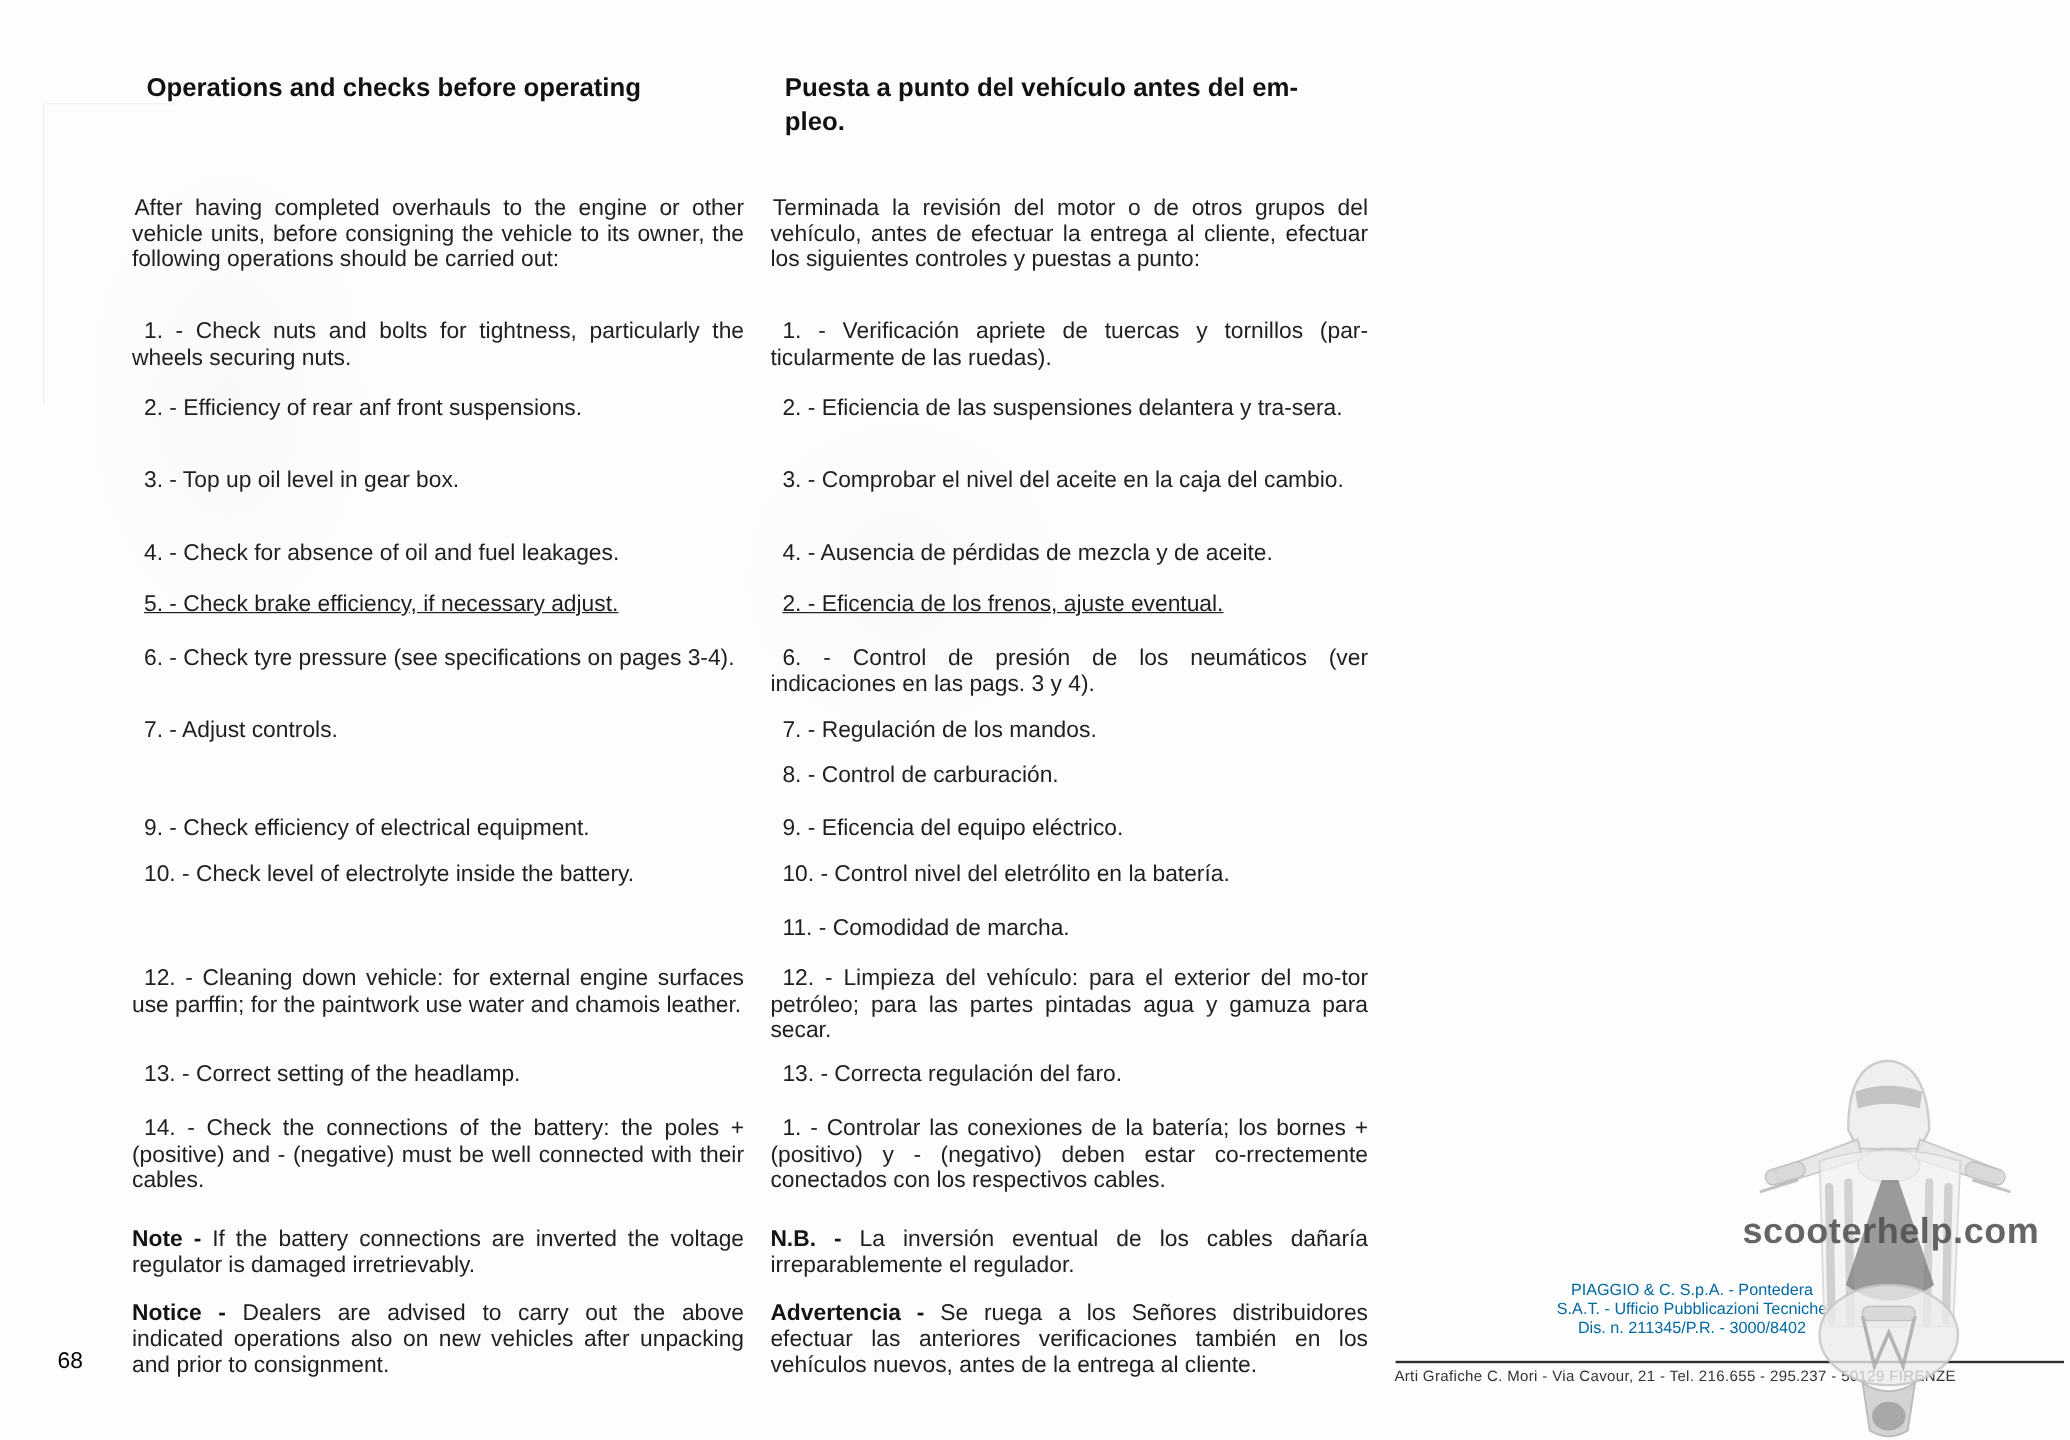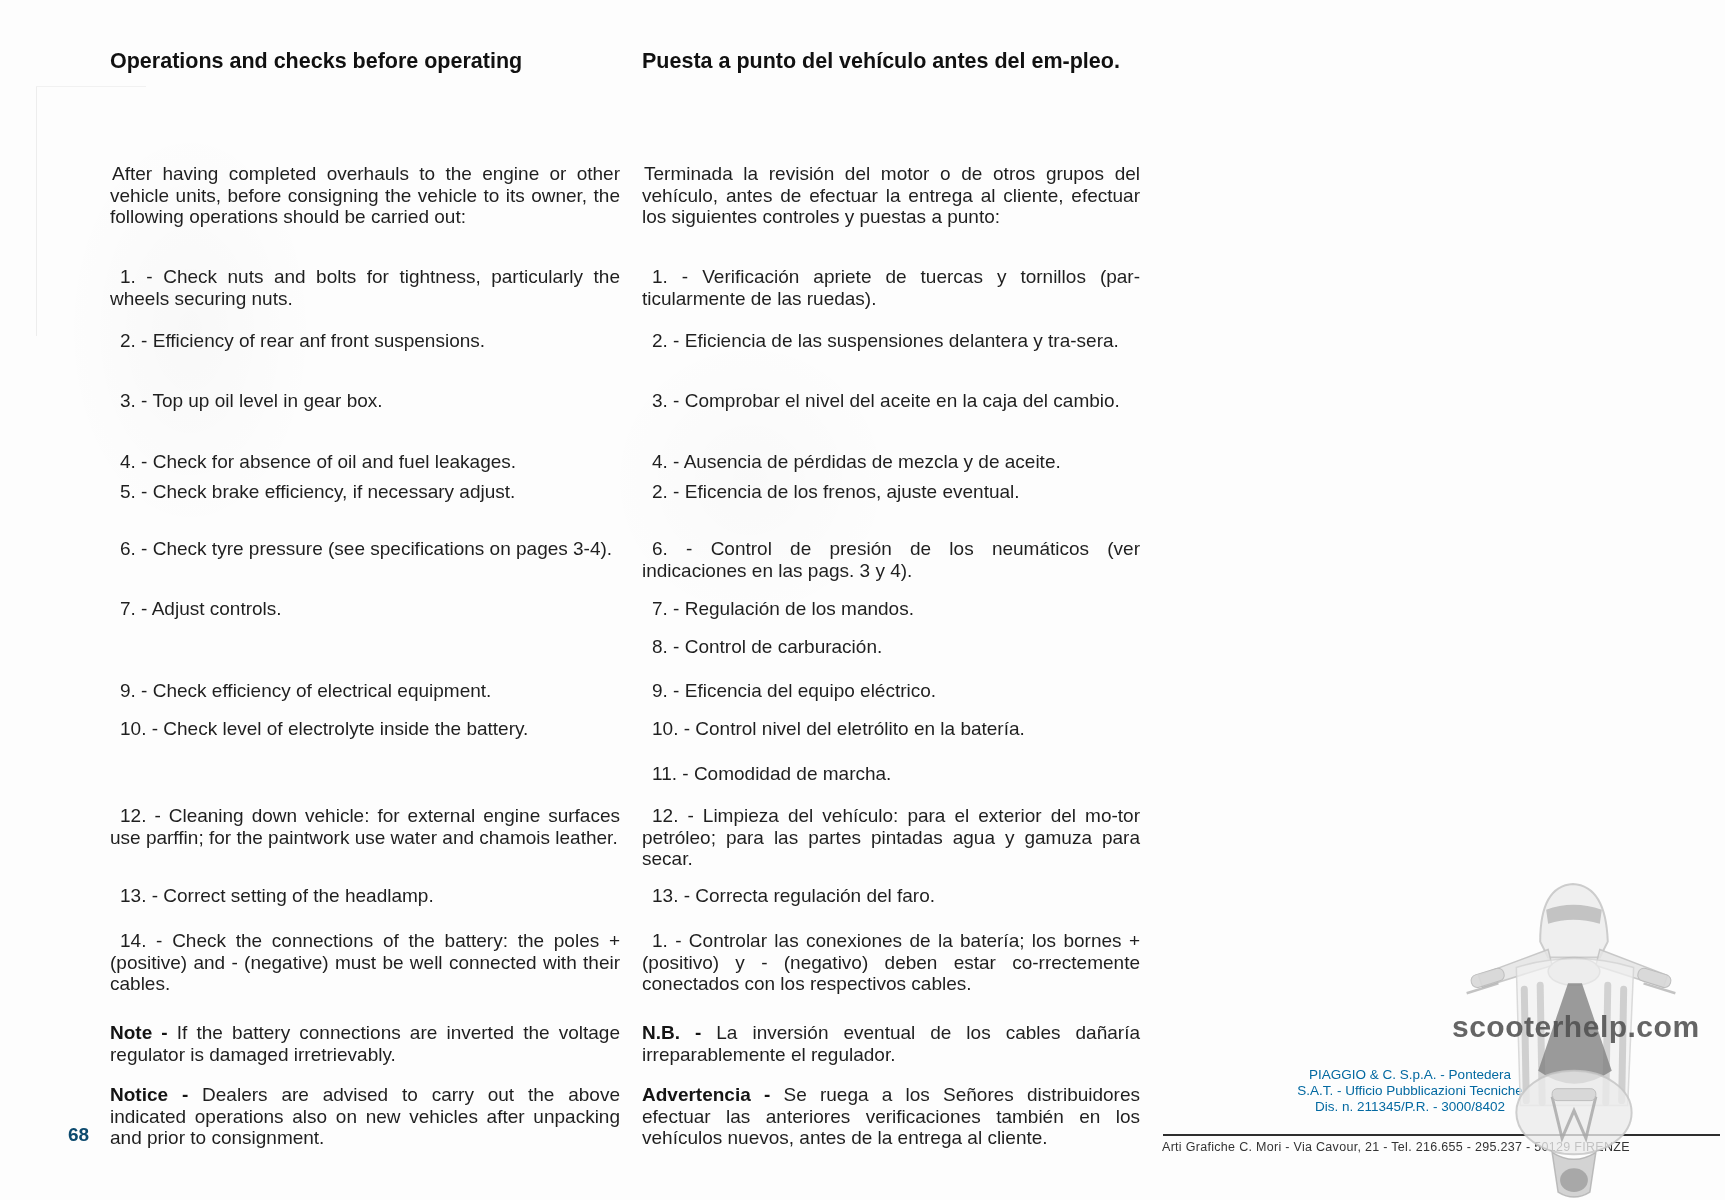--- a/index.html
+++ b/index.html
@@ -19,37 +19,37 @@
   .scan-blob2{position:absolute;left:600px;top:330px;width:300px;height:300px;
     background:radial-gradient(ellipse at center,rgba(0,0,0,0.015),rgba(0,0,0,0) 70%);}
 
   
   .col{position:absolute;top:0;height:1200px;}
   .col-en{left:110px;width:510px;}
   .col-es{left:642px;width:498px;}
 
   .p{position:absolute;left:0;right:0;margin:0;text-align:justify;
      font-size:19px;line-height:21.6px;color:#1f1f1f;}
-  .heading{position:absolute;left:0;right:0;margin:0;
+  .heading{position:absolute;left:0;right:0;margin:12px;
      font-size:21.5px;line-height:27.5px;font-weight:bold;color:#111;
      text-align:left;}
   .item{text-indent:10px;}
   .intro{text-indent:2px;}
   .lead{font-weight:bold;color:#141414;}
 
   
   .t-head{top:48px;}
   .t-intro{top:163px;}
   .t-i1{top:266px;}  .t-i2{top:330px;}  .t-i3{top:390px;}  .t-i4{top:451px;}
-  .t-i5{top:481px;}  .t-i6{top:538px;}  .t-i7{top:598px;}  .t-i8{top:636px;}
+  .t-i5{top:493px;text-decoration:underline;}  .t-i6{top:538px;}  .t-i7{top:598px;}  .t-i8{top:636px;}
   .t-i9{top:680px;}  .t-i10{top:718px;} .t-i11{top:763px;} .t-i12{top:805px;}
   .t-i13{top:885px;} .t-i14{top:930px;}
   .t-note{top:1022px;} .t-notice{top:1084px;}
 
-  .page-number{position:absolute;left:68px;top:1124px;font-size:19px;color:#0c4a6e;font-weight:bold;}
+  .page-number{position:absolute;left:48px;top:1124px;font-size:19px;color:#000000;}
 
   
   .imprint{position:absolute;left:1245px;top:1067px;width:330px;
      font-size:13.5px;line-height:15.8px;text-align:center;color:#0369a1;}
   .printer-rule{position:absolute;left:1163px;top:1134px;width:557px;height:2px;
      background:#2e2e2e;border:none;margin:0;}
   .printer-line{position:absolute;left:1162px;top:1140px;width:560px;
      font-size:12.5px;letter-spacing:0.3px;color:#333;white-space:nowrap;}
 
   

